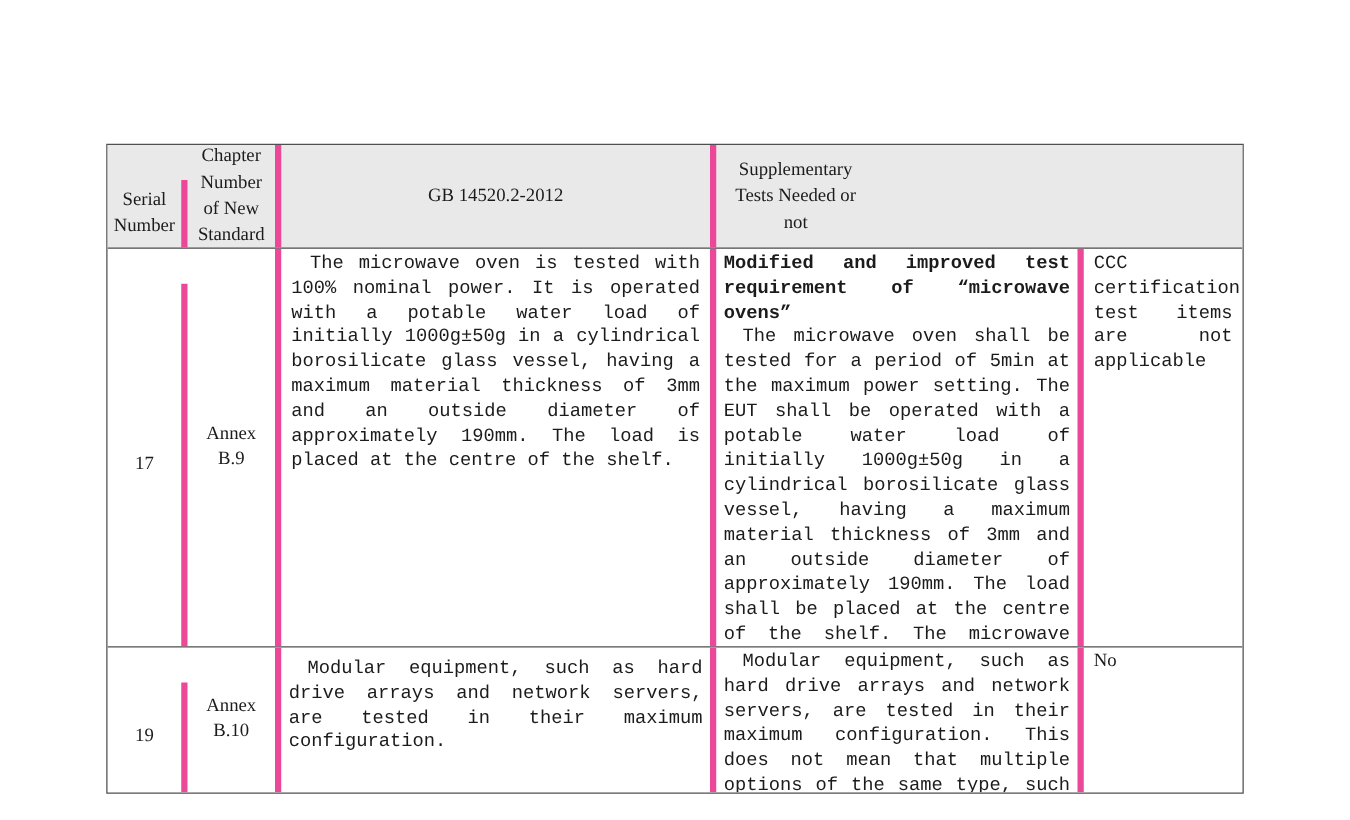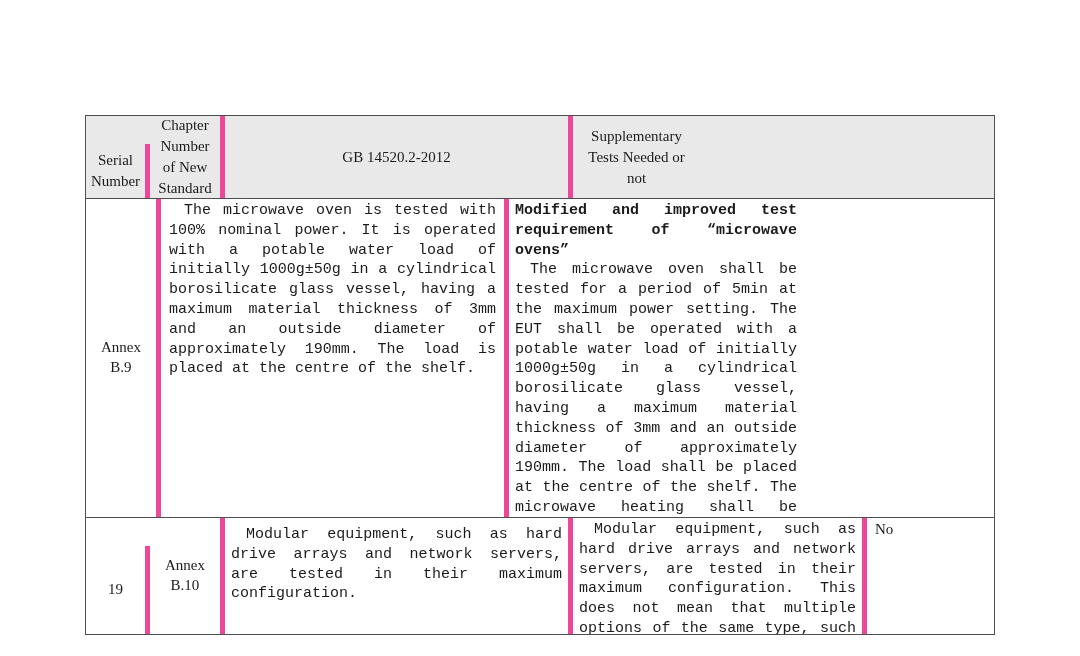--- a/index.html
+++ b/index.html
@@ -82,27 +82,31 @@
   <div class="tbl">
 
     <div class="tr header-row">
       <div class="td col-serial hc">Serial Number</div>
       <div class="td col-chapter hc">Chapter Number of New Standard</div>
       <div class="td col-2012 hc">GB 14520.2-2012</div>
       <div class="td col-supp hc">Supplementary Tests Needed or not</div>
     </div>
 
     <div class="tr r17">
+      <div class="td col-serial cc">17</div>
       <div class="td col-chapter cc">Annex B.9</div>
       <div class="td col-2012 vc">
         <p class="just ind">The microwave oven is tested with 100% nominal power. It is operated with a potable water load of initially 1000g±50g in a cylindrical borosilicate glass vessel, having a maximum material thickness of 3mm and an outside diameter of approximately 190mm. The load is placed at the centre of the shelf.</p>
       </div>
       <div class="td col-2022 tc">
         <p class="just bold">Modified and improved test requirement of “microwave ovens”</p>
         <p class="just ind">The microwave oven shall be tested for a period of 5min at the maximum power setting. The EUT shall be operated with a potable water load of initially 1000g±50g in a cylindrical borosilicate glass vessel, having a maximum material thickness of 3mm and an outside diameter of approximately 190mm. The load shall be placed at the centre of the shelf. The microwave heating shall be switched on 10s to 15s before the observation period starts. In order to prevent a measurement in stand-by mode, the measurement shall be finished before the microwave oven stops its operation.</p>
+      </div>
+      <div class="td col-supp vc">
+        <p class="just">CCC certification test items are not applicable</p>
       </div>
     </div>
 
     <div class="tr r18">
       <div class="td col-serial cc">19</div>
       <div class="td col-chapter cc">Annex B.10</div>
       <div class="td col-2012 tc">
         <p class="just ind">Modular equipment, such as hard drive arrays and network servers, are tested in their maximum configuration.</p>
       </div>
       <div class="td col-2022 tc">

